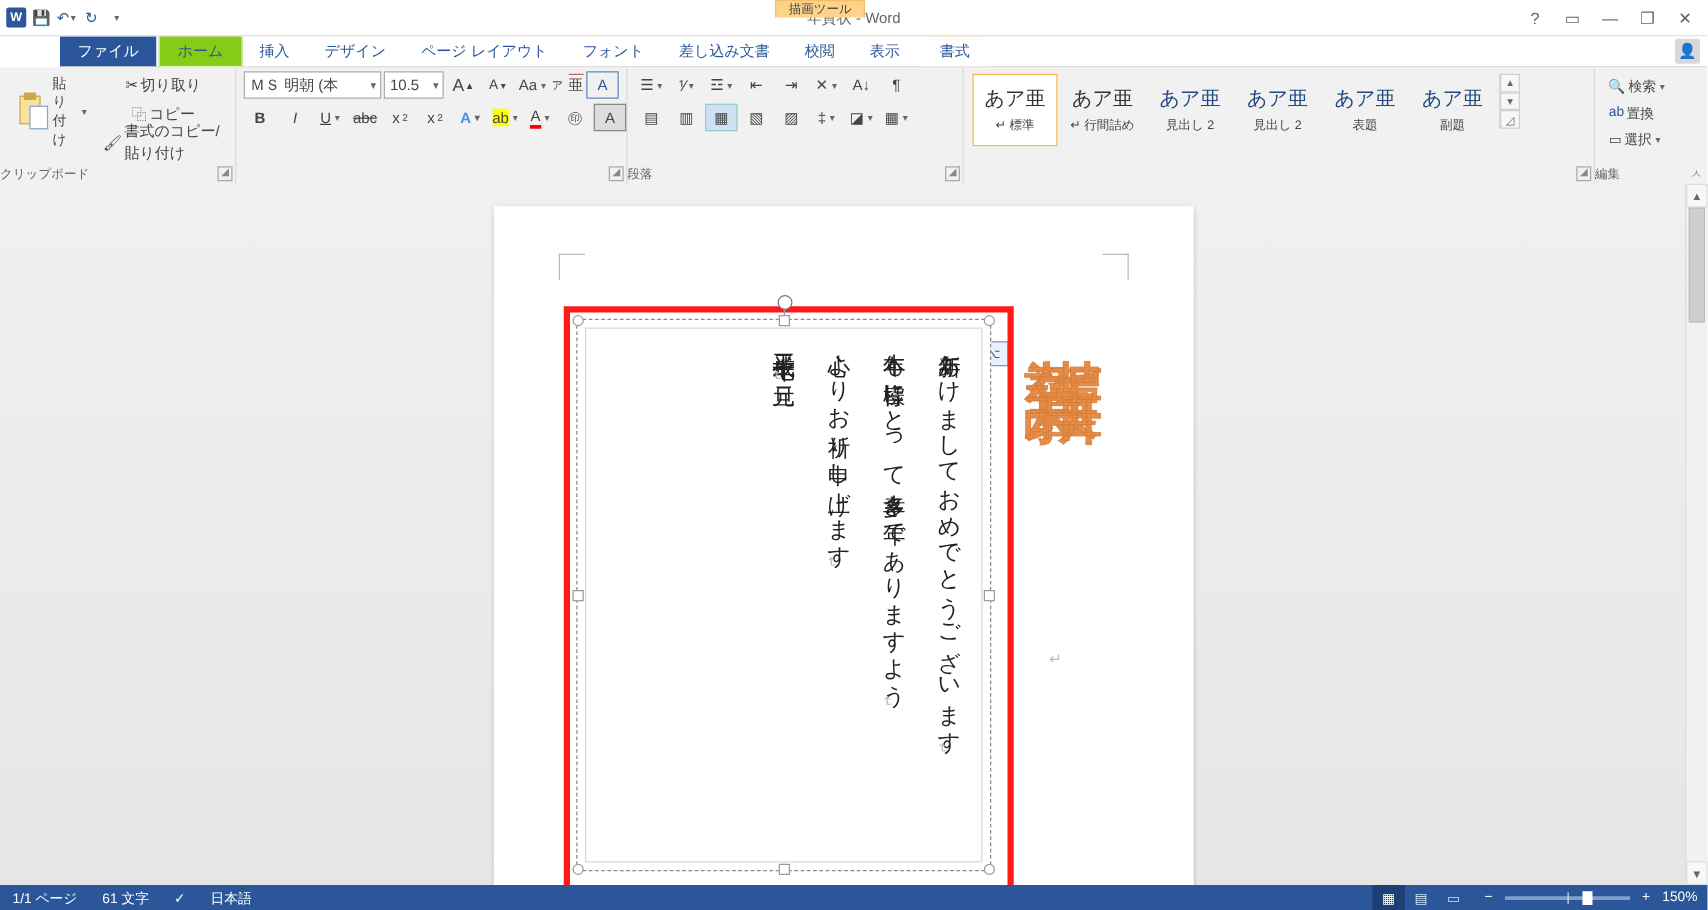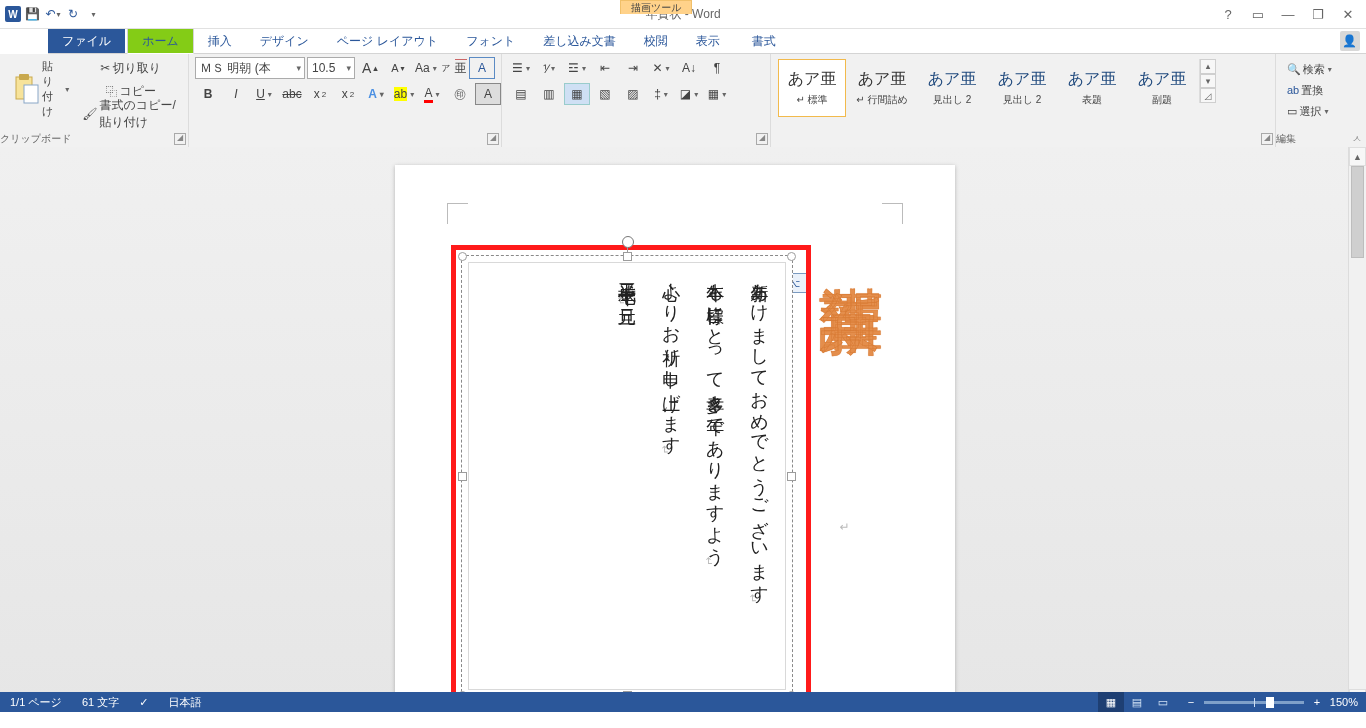--- a/index.html
+++ b/index.html
@@ -60,21 +60,21 @@
 .textbox .tbh.c{border-radius:50%;}
 .textbox .tbh.tl{left:-4px;top:-4px;} .textbox .tbh.tr{right:-4px;top:-4px;}
 .textbox .tbh.bl{left:-4px;bottom:-4px;} .textbox .tbh.br{right:-4px;bottom:-4px;}
 .textbox .tbh.tm{left:50%;top:-4px;margin-left:-4px;} .textbox .tbh.bm{left:50%;bottom:-4px;margin-left:-4px;}
 .textbox .tbh.lm{left:-4px;top:50%;margin-top:-4px;} .textbox .tbh.rm{right:-4px;top:50%;margin-top:-4px;}
 .textbox .rot{position:absolute;left:50%;top:-20px;margin-left:-5px;width:10px;height:10px;border:1px solid #777;border-radius:50%;background:#fff;}
 .textbox .rot::before{content:"";position:absolute;left:4px;top:10px;width:1px;height:6px;background:#9c9c9c;}
 .tb-inner{position:absolute;left:6px;right:6px;top:6px;bottom:6px;border:1px solid #d9d9d9;padding:6px 8px;display:flex;flex-direction:row-reverse;justify-content:flex-start;gap:10px;}
 .vline{writing-mode:vertical-rl;font-family:"MS Mincho","Yu Mincho",serif;font-size:18px;line-height:1.9;color:#222;letter-spacing:1px;}
 .vline .ret{color:#bbb;font-size:11px;vertical-align:bottom;}
-.status{position:absolute;left:0;right:0;bottom:16px;height:20px;background:#2b579a;color:#fff;display:flex;align-items:center;font-size:11px;}
+.status{position:absolute;left:0;right:0;bottom:0;height:20px;background:#2b579a;color:#fff;display:flex;align-items:center;font-size:11px;}
 .status .seg{padding:0 10px;display:flex;align-items:center;gap:4px;}
 .status .spacer{flex:1;}
 .status .vbtns{display:flex;align-items:center;}
 .status .vbt{width:26px;height:20px;display:flex;align-items:center;justify-content:center;color:#cfe0f4;}
 .status .vbt.active{background:#1e3f73;color:#fff;}
 .zoom{display:flex;align-items:center;gap:6px;padding:0 8px;}
 .zoom .track{width:100px;height:3px;background:#7fa0c9;position:relative;}
 .zoom .track .mid{position:absolute;left:50%;top:-3px;width:1px;height:9px;background:#cfe0f4;}
 .zoom .track .th{position:absolute;left:62%;top:-4px;width:8px;height:11px;background:#fff;}
 .zoom .pm{width:14px;text-align:center;}
@@ -219,20 +219,21 @@
     <div class="row">
       <div class="smbtn">▤</div>
       <div class="smbtn">▥</div>
       <div class="smbtn" style="background:#cfe0f4;border-color:#9cc">▦</div>
       <div class="smbtn">▧</div>
       <div class="smbtn">▨</div>
       <div class="smbtn">‡<span class="dd">▾</span></div>
       <div class="smbtn">◪<span class="dd">▾</span></div>
       <div class="smbtn">▦<span class="dd">▾</span></div>
     </div>
+    <div class="gl">段落</div>
     <div class="dlg">◢</div>
   </div>
 
   <div class="group styles" style="width:448px">
     <div style="display:flex">
       <div class="stylebox sel">
           <span class="sample">あア亜</span>
           <span>↵ 標準</span>
         </div>
       <div class="stylebox">

